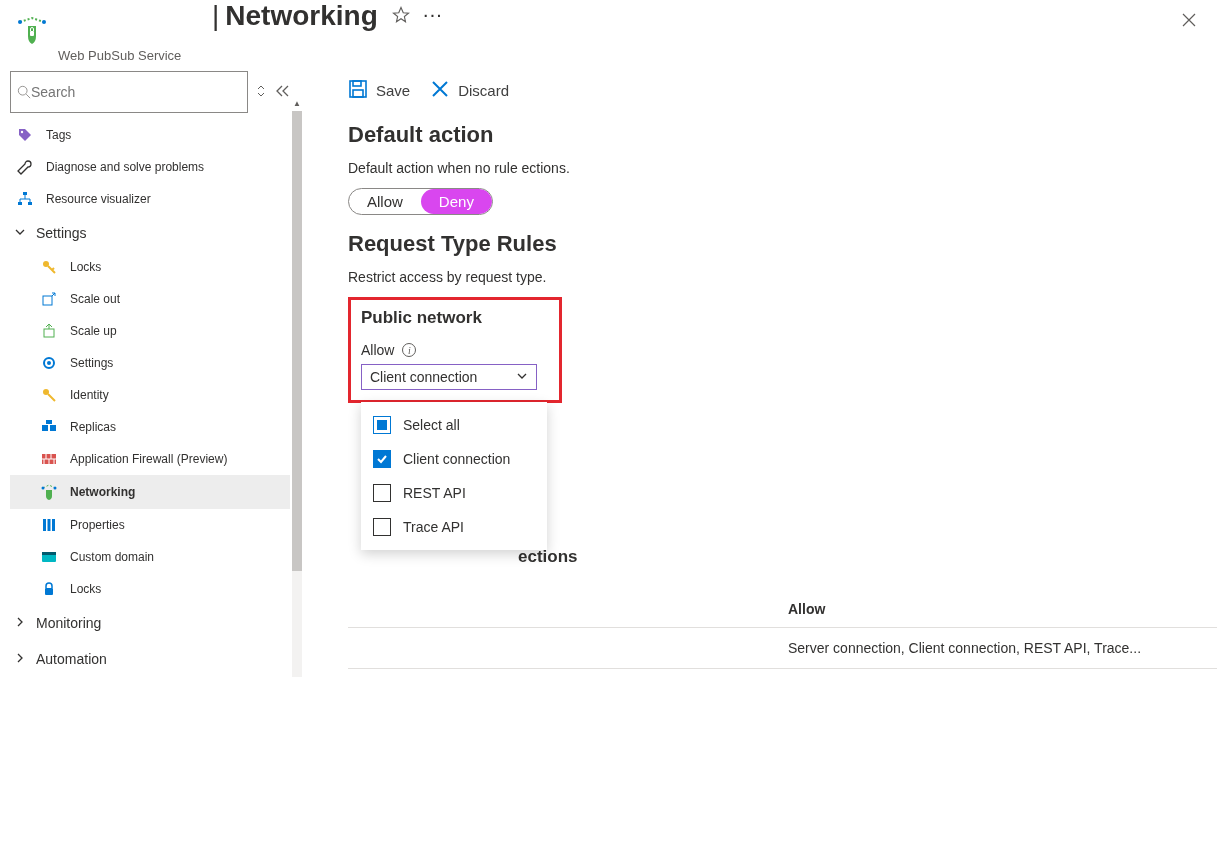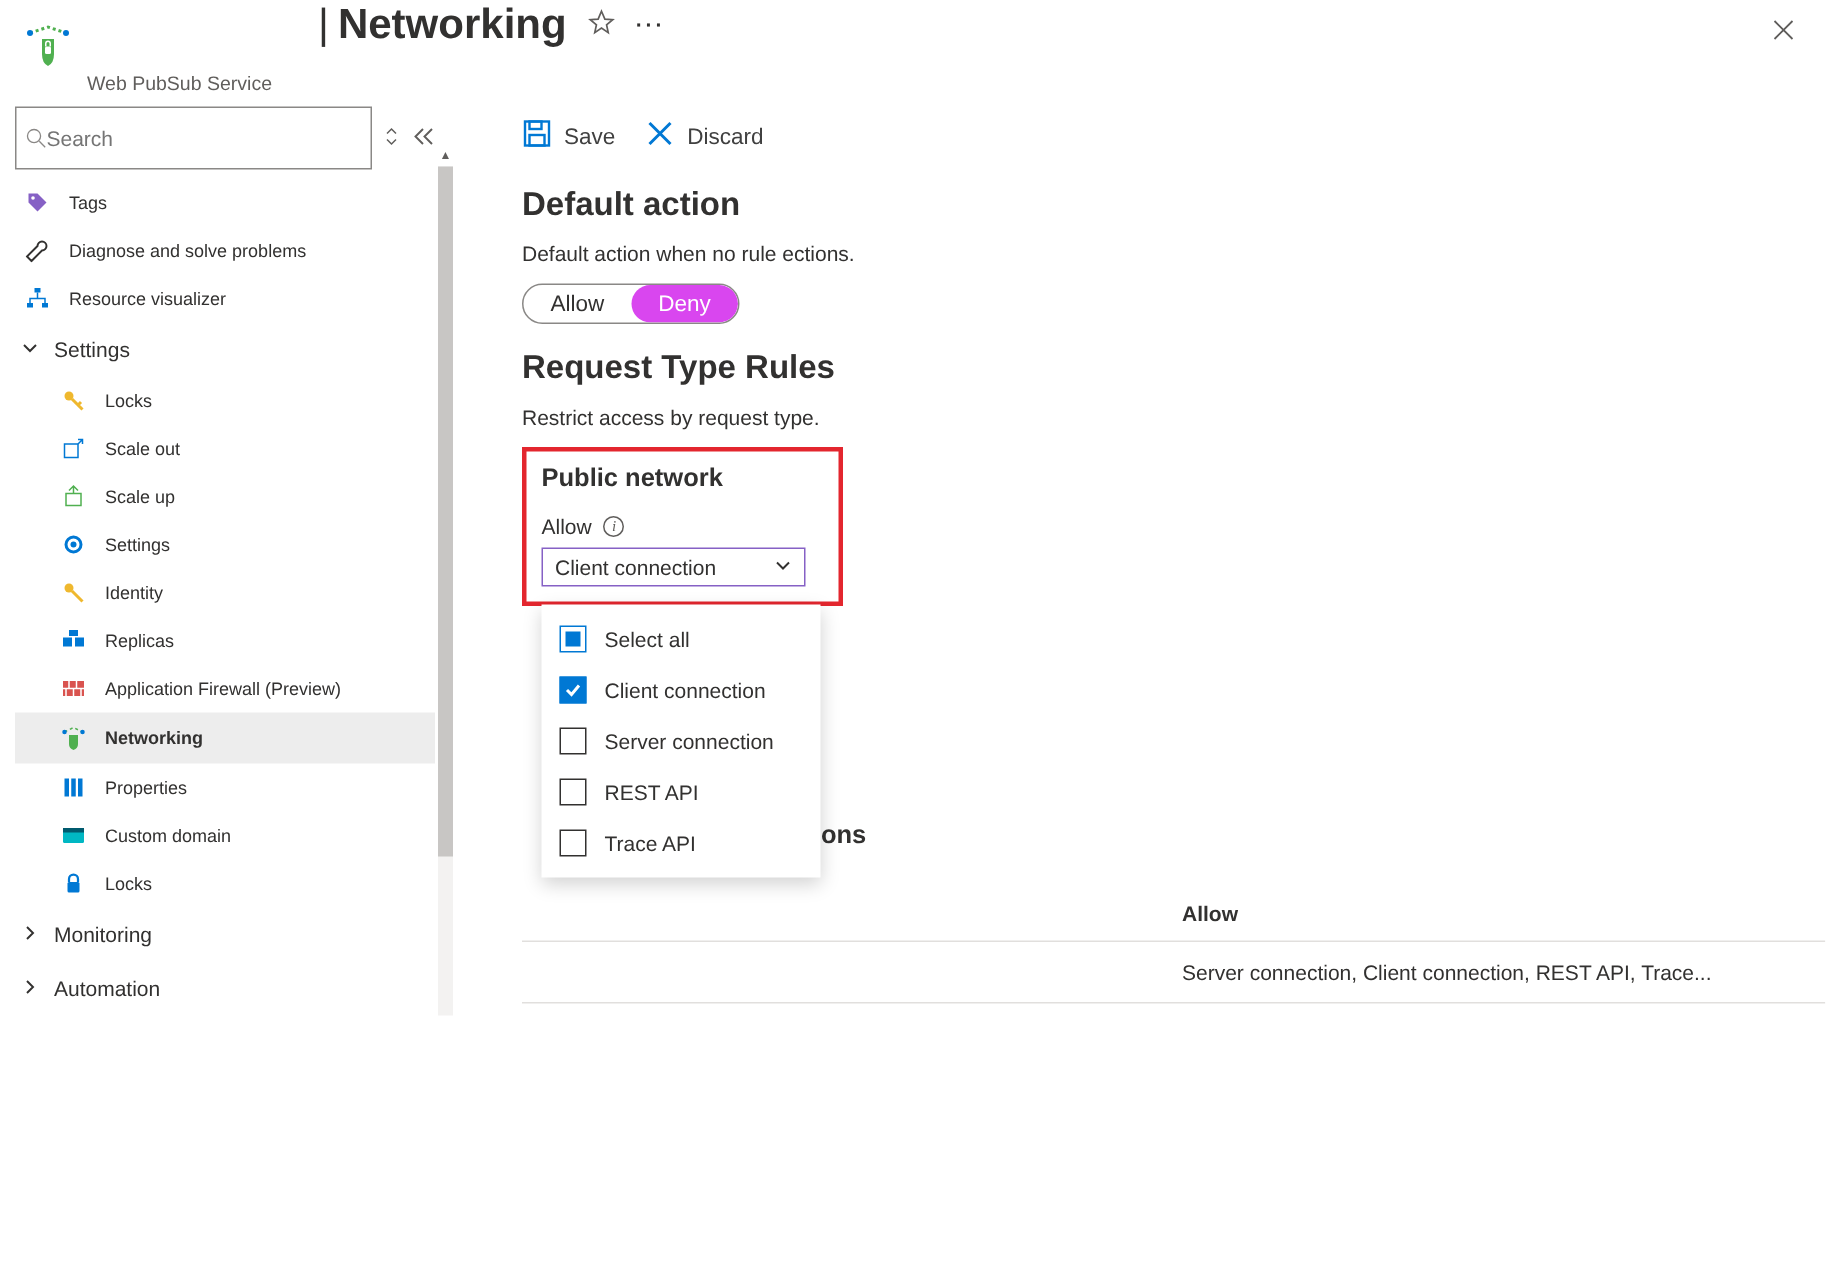--- a/index.html
+++ b/index.html
@@ -414,24 +414,20 @@
         <div class="dd-item">
             <span class="cb checked">
               <svg width="12" height="12" viewBox="0 0 12 12">
                 <path d="M2 6 L5 9 L10 3" stroke="#fff" fill="none" stroke-width="2"></path>
               </svg>
             </span>
             <span>Client connection</span>
           </div>
         <div class="dd-item">
             <span class="cb"></span>
-            <span>Server connection</span>
-          </div>
-        <div class="dd-item">
-            <span class="cb"></span>
             <span>REST API</span>
           </div>
         <div class="dd-item">
             <span class="cb"></span>
             <span>Trace API</span>
           </div>
       </div>
     </div>
 
     <div class="pe-section">

